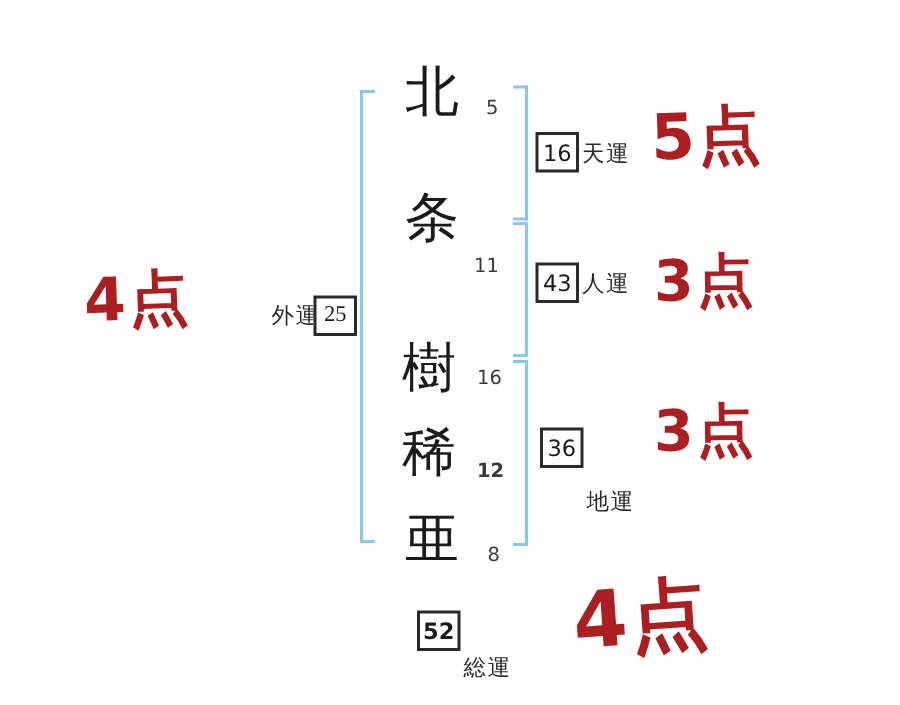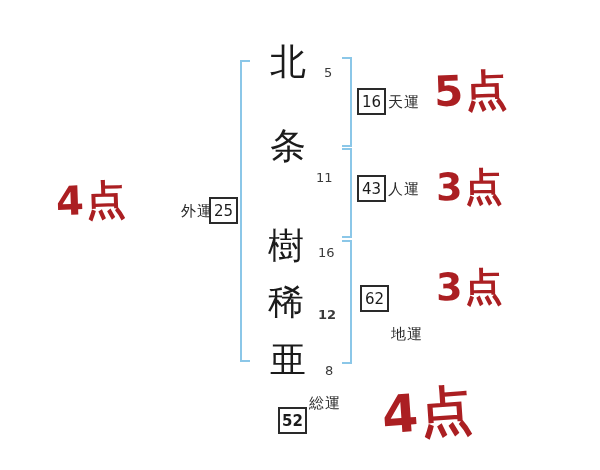--- a/index.html
+++ b/index.html
@@ -86,28 +86,28 @@
   <div class="bracket-right" style="left:342px; top:148px; height:86px;"></div>
   <div class="bracket-right" style="left:342px; top:240px; height:120px;"></div>
   <div class="bracket-left" style="left:240px; top:60px;  height:298px;"></div>
 
   <div class="num-box" style="left:357px; top:88px;">16</div>
   <div class="box-label" style="left:388px; top:95px;">天運</div>
 
   <div class="num-box" style="left:357px; top:175px;">43</div>
   <div class="box-label" style="left:388px; top:182px;">人運</div>
 
-  <div class="num-box" style="left:360px; top:285px;">62</div>
+  <div class="num-box" style="left:360px; top:285px;">36</div>
   <div class="box-label" style="left:391px; top:292px;margin-top:35px;">地運</div>
 
   <div class="num-box" style="left:278px; top:407px;font-weight:bold;">52</div>
-  <div class="box-label" style="left:309px; top:396px;text-align:center;">総運</div>
+  <div class="box-label" style="left:309px; top:438px;text-align:center;">総運</div>
 
   <div class="box-label" style="left:181px; top:204px;font-family:Liberation Serif, serif;">外運</div>
-  <div class="num-box" style="left:209px; top:197px;">25</div>
+  <div class="num-box" style="left:209px; top:197px;font-family:Liberation Serif, serif;">25</div>
 
   <div class="score" style="left:434px; top:70px;  font-size:42px; transform:rotate(-2deg);">5点</div>
   <div class="score" style="left:436px; top:168px; font-size:38px; transform:rotate(-1deg);">3点</div>
   <div class="score" style="left:436px; top:268px; font-size:38px; transform:rotate(-1deg);">3点</div>
   <div class="score" style="left:382px; top:386px; font-size:52px; transform:rotate(-4deg);">4点</div>
   <div class="score" style="left:56px;  top:180px; font-size:40px; transform:rotate(-2deg);">4点</div>
 
 </div>
 
 </body></html>

